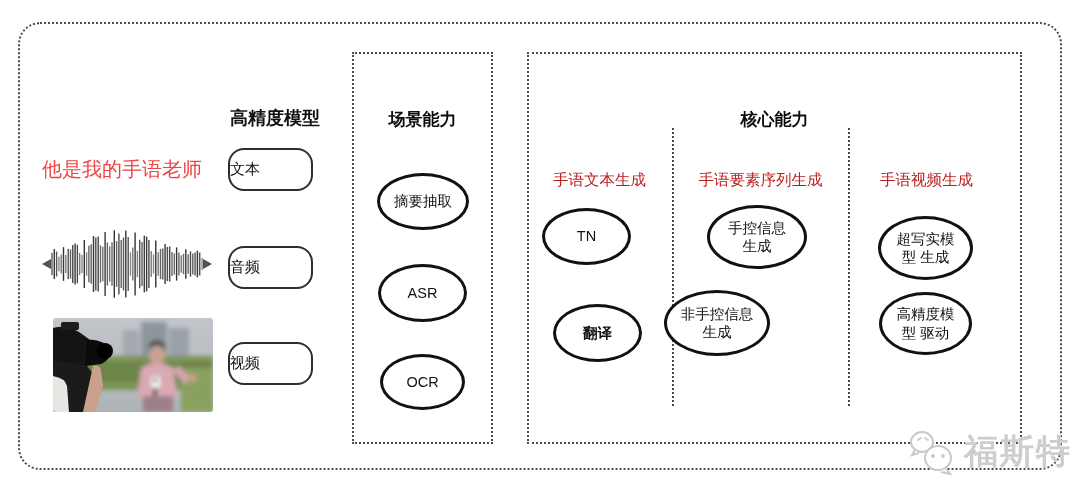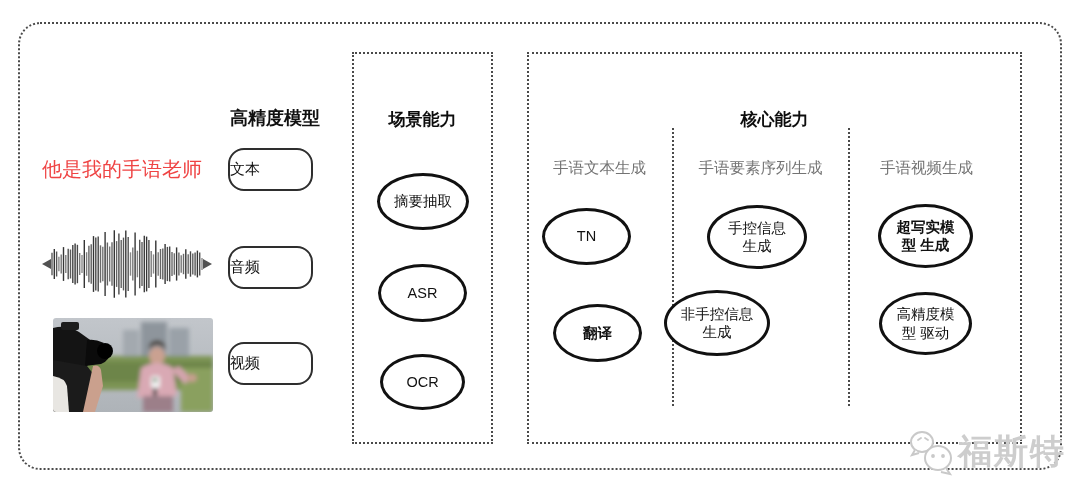--- a/index.html
+++ b/index.html
@@ -76,38 +76,38 @@
   .el-ocr     { left: 380px; top: 354px;  width: 85px;  height: 56px; }
 
   
   .col-divider {
     position: absolute; top: 128px; height: 278px; width: 0;
     border-left: 2px dotted #4a4a4a;
   }
   .divider-1 { left: 672px; }
   .divider-2 { left: 848px; }
   .col-header {
-    position: absolute; top: 158px; font-size: 15.5px; color: #737373;
+    position: absolute; top: 170px; font-size: 15.5px; color: #b91c1c;
     text-align: center; white-space: nowrap;
   }
   .hdr-1 { left: 547px; width: 105px; }
   .hdr-2 { left: 688px; width: 145px; }
   .hdr-3 { left: 873px; width: 107px; }
 
   .el-tn      { left: 542px; top: 208px; width: 89px;  height: 57px; }
   .el-fanyi   { left: 553px; top: 304px; width: 89px;  height: 58px; font-weight: bold; }
   .el-shoukong    { left: 707px; top: 205px; width: 100px; height: 64px; justify-content: flex-end; }
   .el-feishoukong { left: 664px; top: 290px; width: 106px; height: 66px; }
-  .el-chaoxieshi  { left: 878px; top: 204px; width: 95px;  height: 64px; font-weight: bold; }
+  .el-chaoxieshi  { left: 878px; top: 216px; width: 95px;  height: 64px; }
   .el-gaojingdu   { left: 879px; top: 292px; width: 93px;  height: 63px; }
 
   
   .watermark {
     position: absolute; left: 906px; top: 424px; width: 174px; height: 55px;
-    display: flex; align-items: center; 
+    display: flex; align-items: center; gap: 6px;
     color: #c7c7c7; pointer-events: none;
   }
   .watermark-text {
     font-size: 34px; font-weight: bold; letter-spacing: 2px;
     color: #cdcdcd; white-space: nowrap;
     text-shadow: 0 0 1px #ffffff;
   }
 </style>
 </head>
 <body>

